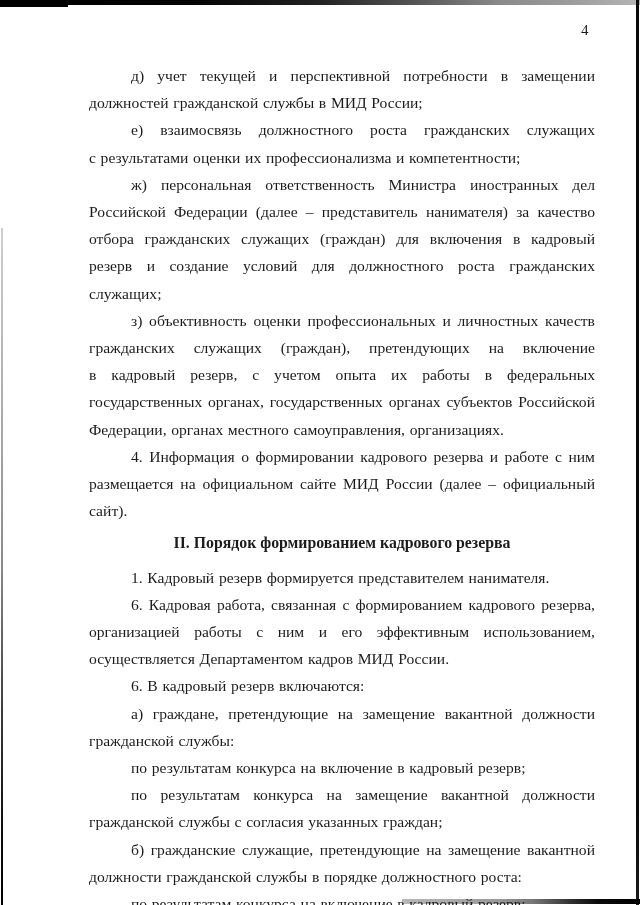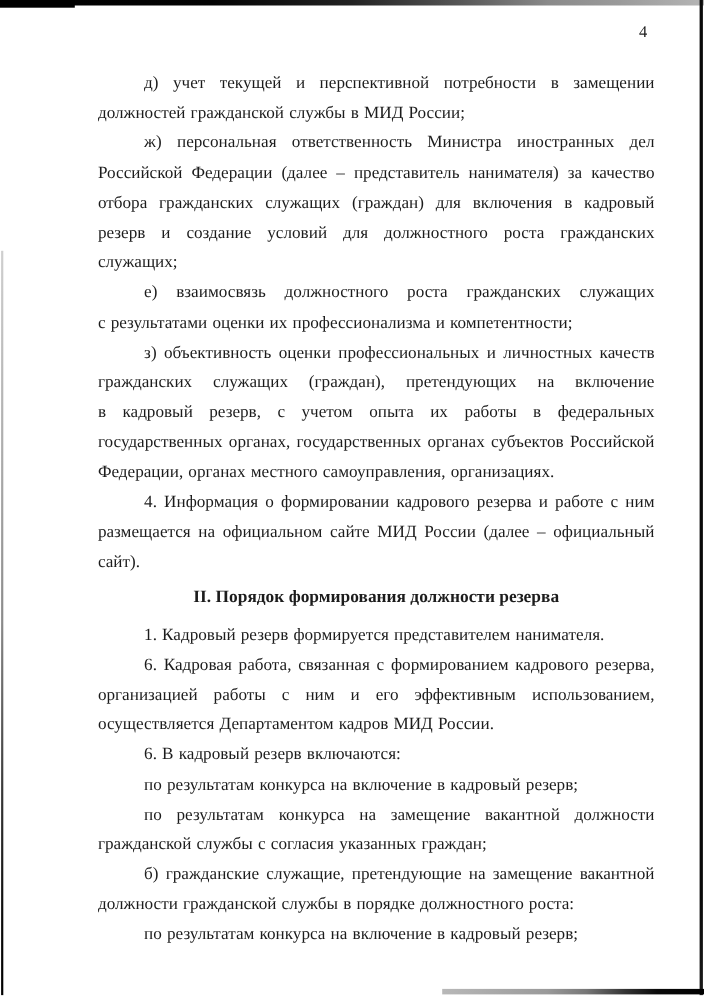--- a/index.html
+++ b/index.html
@@ -81,29 +81,30 @@
   <div class="artifact top-bar"></div>
   <div class="artifact top-bar-left"></div>
   <div class="artifact right-line"></div>
   <div class="artifact left-line"></div>
   <div class="artifact bottom-bar"></div>
 
   <div class="page-number">4</div>
 
   <div class="text-block">
     <p class="para">д) учет текущей и перспективной потребности в&nbsp;замещении должностей гражданской службы в&nbsp;МИД России;</p>
+    <p class="para">е) взаимосвязь должностного роста гражданских служащих с&nbsp;результатами оценки их профессионализма и компетентности;</p>
     <p class="para">ж) персональная ответственность Министра иностранных дел Российской Федерации (далее – представитель нанимателя) за качество отбора гражданских служащих (граждан) для включения в&nbsp;кадровый резерв и создание условий для должностного роста гражданских служащих;</p>
-    <p class="para">е) взаимосвязь должностного роста гражданских служащих с&nbsp;результатами оценки их профессионализма и компетентности;</p>
     <p class="para">з) объективность оценки профессиональных и личностных качеств гражданских служащих (граждан), претендующих на включение в&nbsp;кадровый резерв, с&nbsp;учетом опыта их работы в&nbsp;федеральных государственных органах, государственных органах субъектов Российской Федерации, органах местного самоуправления, организациях.</p>
     <p class="para">4. Информация о&nbsp;формировании кадрового резерва и работе с&nbsp;ним размещается на официальном сайте МИД России (далее – официальный сайт).</p>
 
-    <h2 class="heading">II. Порядок формирования должности резерва</h2>
+    <h2 class="heading">II. Порядок формированием кадрового резерва</h2>
 
     <p class="para">1. Кадровый резерв формируется представителем нанимателя.</p>
     <p class="para">6. Кадровая работа, связанная с&nbsp;формированием кадрового резерва, организацией работы с&nbsp;ним и его эффективным использованием, осуществляется Департаментом кадров МИД России.</p>
     <p class="para">6. В кадровый резерв включаются:</p>
+    <p class="para">а) граждане, претендующие на замещение вакантной должности гражданской службы:</p>
     <p class="para">по результатам конкурса на включение в&nbsp;кадровый резерв;</p>
     <p class="para">по результатам конкурса на замещение вакантной должности гражданской службы с&nbsp;согласия указанных граждан;</p>
     <p class="para">б) гражданские служащие, претендующие на замещение вакантной должности гражданской службы в&nbsp;порядке должностного роста:</p>
     <p class="para">по результатам конкурса на включение в&nbsp;кадровый резерв;</p>
   </div>
 
 </div>
 
 </body></html>

